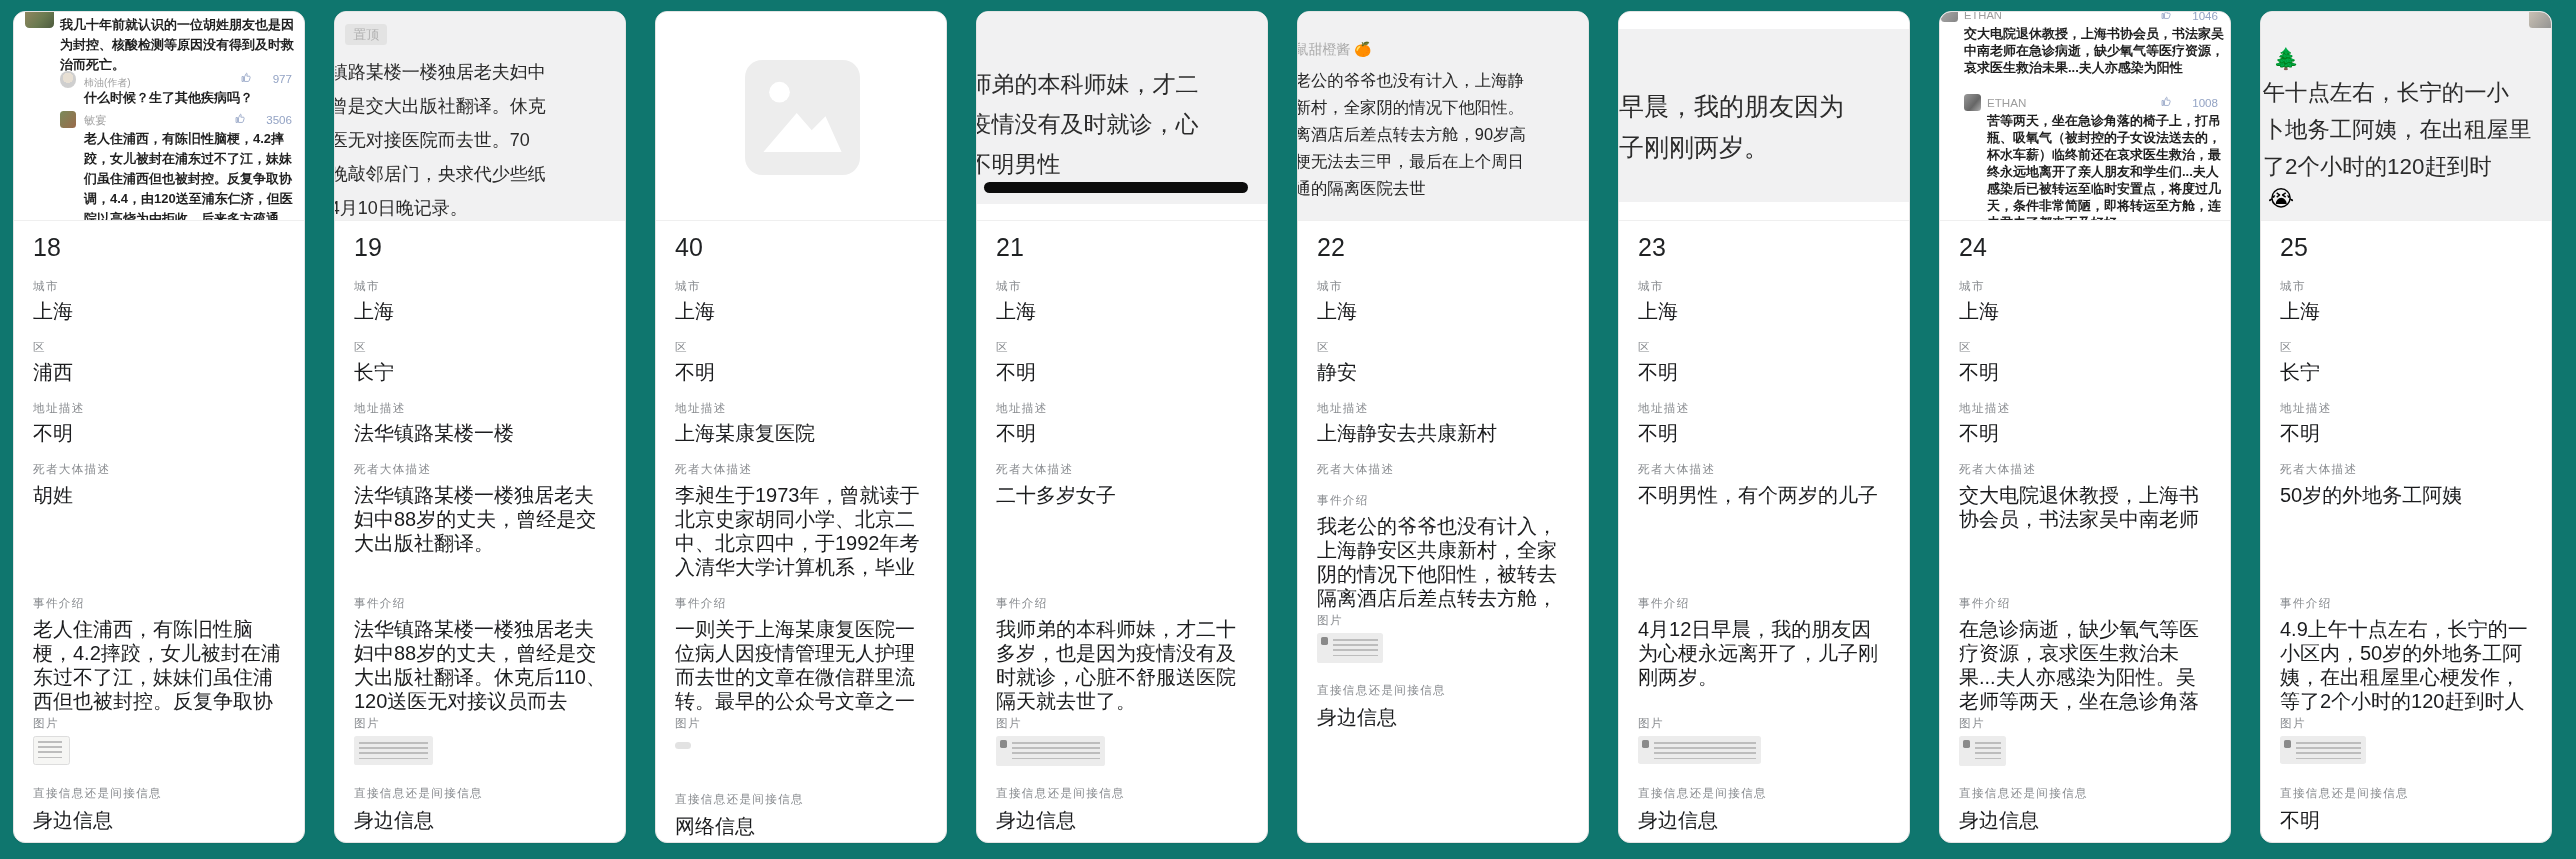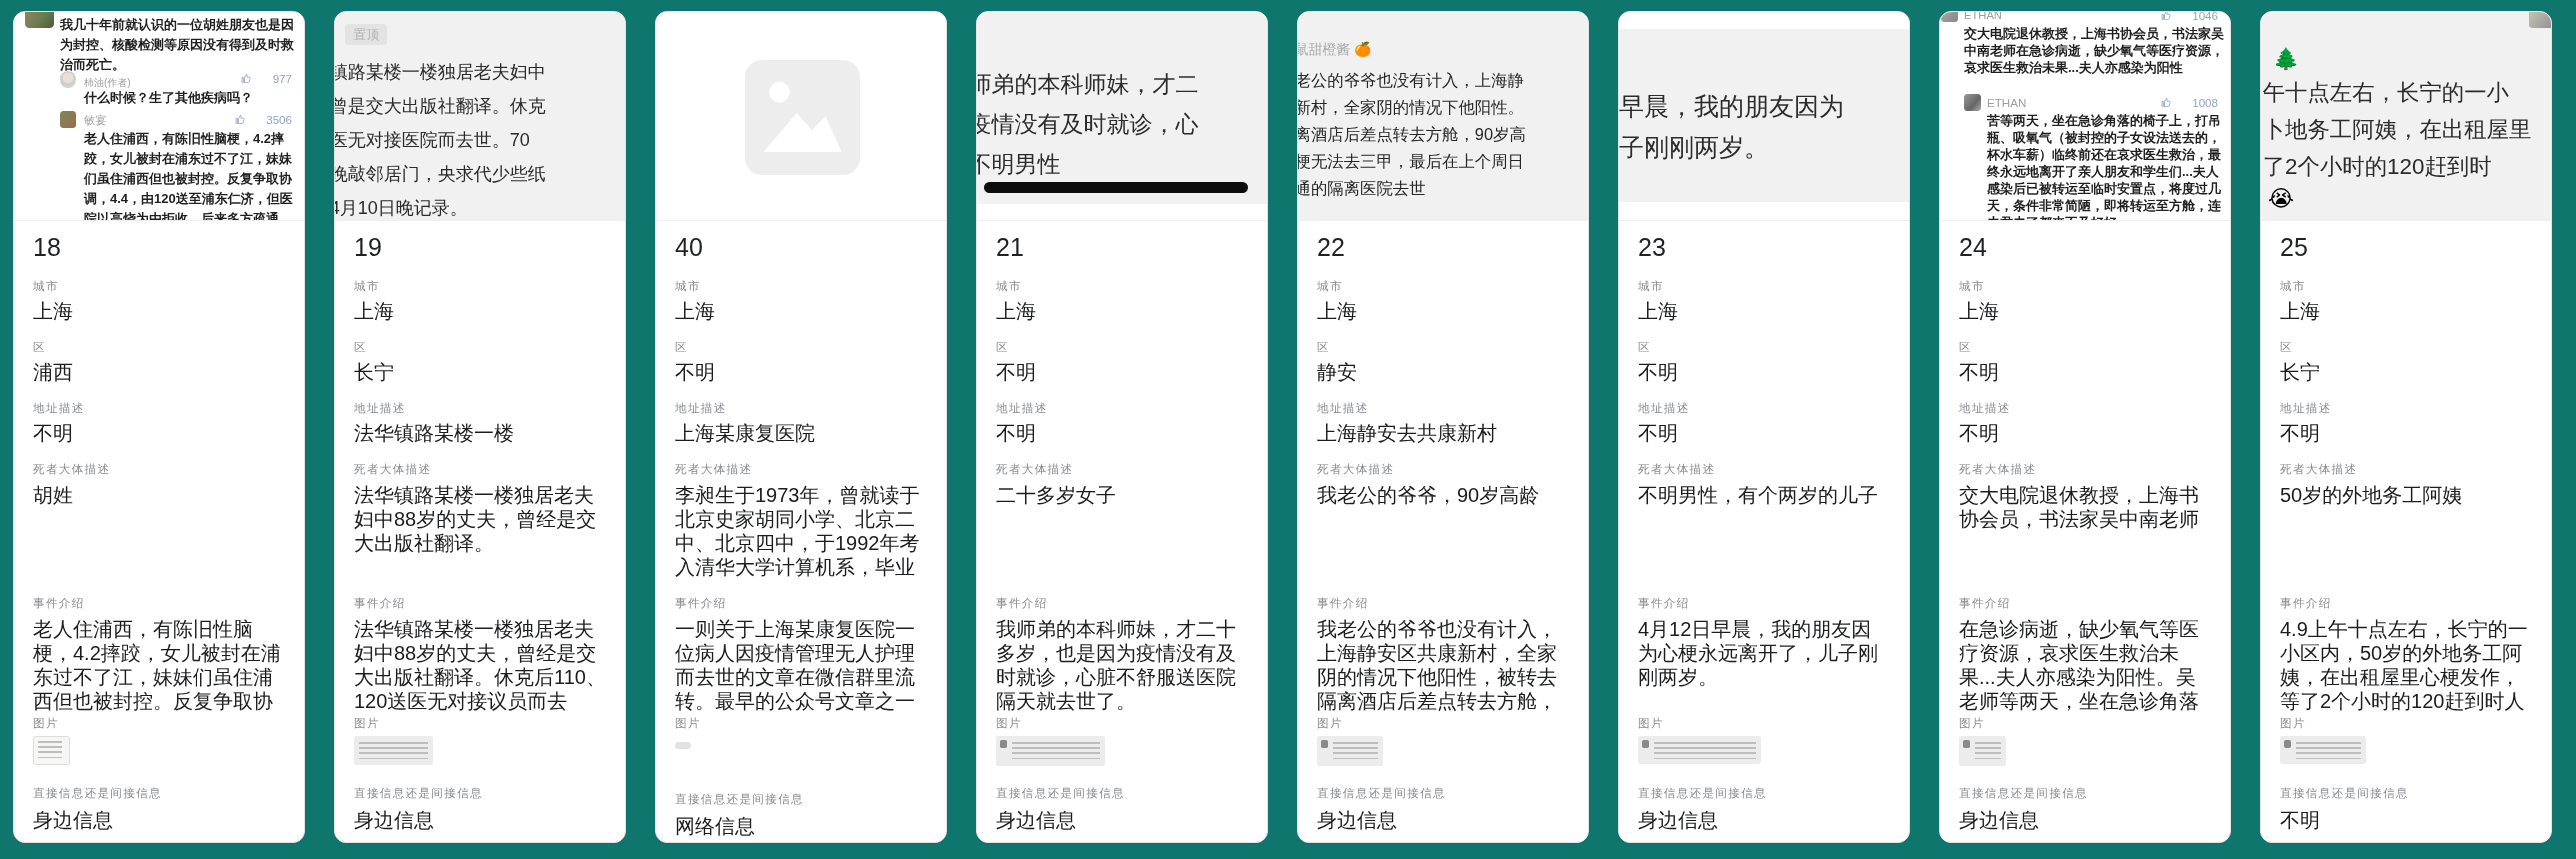--- a/index.html
+++ b/index.html
@@ -26,21 +26,21 @@
   .label{margin-top:16.4px;font-size:11.6px;line-height:14.7px;color:#888b8f;letter-spacing:1.3px;}
   .value{margin-top:6px;font-size:20px;line-height:24px;color:#1b1c1e;overflow:hidden;}
   .value.fixed1{height:24px;white-space:nowrap;}
   .value.deceased{height:97px;}
   .value.event{height:97px;}
   .label.imglbl{margin-top:2.6px;}
   .thumbrow{margin-top:5.2px;height:30px;}
   .label.directlbl{margin-top:21px;font-family:Liberation Mono, monospace;}
 
   
-  .like{position:absolute;display:flex;align-items:center;gap:20px;color:#93a3c4;font-size:11.6px;}
+  .like{position:absolute;display:flex;gap:20px;color:#93a3c4;font-size:11.6px;}
   .like svg{width:11.2px;height:11.2px;display:block;}
 
   
   .pv18-ava{position:absolute;left:11.2px;top:-7.8px;width:28.5px;height:24px;border-radius:4.3px;background:linear-gradient(130deg,#9a8a64,#6b7a50 60%,#4c5a3e);}
   .pv18-post{position:absolute;left:46px;top:2.6px;width:236px;font-size:13px;line-height:20px;font-weight:600;color:#1f1f1f;}
   .pv18-c1ava{position:absolute;left:46px;top:59px;width:16.4px;height:16.4px;border-radius:50%;background:radial-gradient(circle at 50% 40%,#e8e0d4 40%,#cfcfcf 41%);}
   .pv18-c1name{position:absolute;left:70px;top:64px;font-size:10px;color:#9d9d9d;}
   .pv18-c1like{right:12px;top:60px;}
   .pv18-c1text{position:absolute;left:70px;top:77px;font-size:13px;font-weight:600;color:#1f1f1f;white-space:nowrap;}
   .pv18-c2ava{position:absolute;left:46px;top:99px;width:16.4px;height:16.4px;border-radius:3.5px;background:linear-gradient(130deg,#7a8a5a,#9a6a4a);}
@@ -268,21 +268,20 @@
     </div>
     <div class="body">
       <div class="num">22</div>
       <div class="label">城市</div>
       <div class="value fixed1">上海</div>
       <div class="label">区</div>
       <div class="value fixed1">静安</div>
       <div class="label">地址描述</div>
       <div class="value fixed1">上海静安去共康新村</div>
       <div class="label">死者大体描述</div>
-      <div class="value deceased">我老公的爷爷，90岁高龄</div>
       <div class="label">事件介绍</div>
       <div class="value event">我老公的爷爷也没有计入，上海静安区共康新村，全家阴的情况下他阳性，被转去隔离酒店后差点转去方舱，90岁高龄最后心梗无法去三甲，最后在上...</div>
       <div class="label imglbl">图片</div>
       <div class="thumbrow">
           <div class="thumb t22 has-ava">
             <span class="tava"></span>
             <div class="tlines"></div>
           </div>
         </div>
       <div class="label directlbl">直接信息还是间接信息</div>

